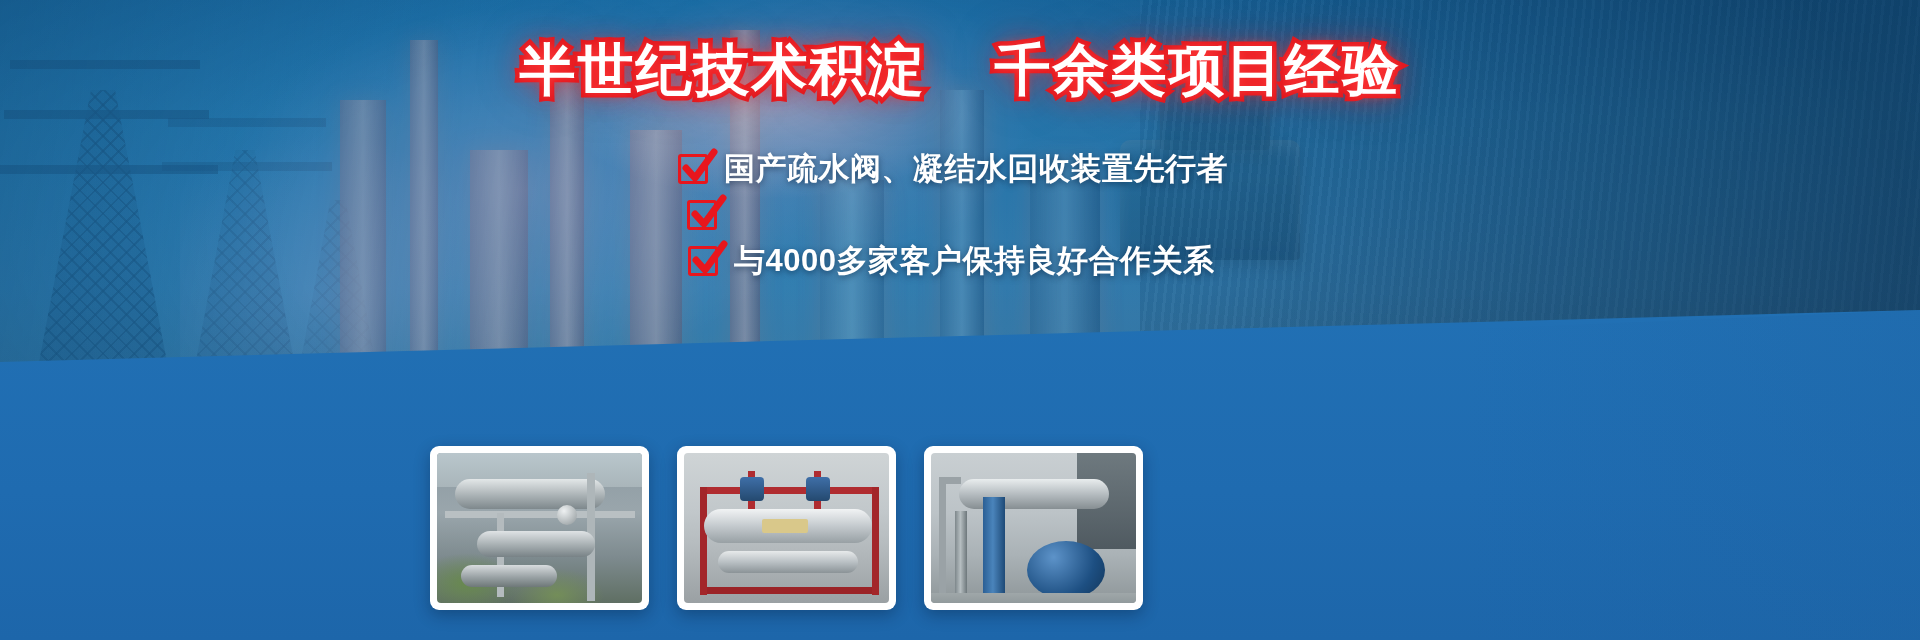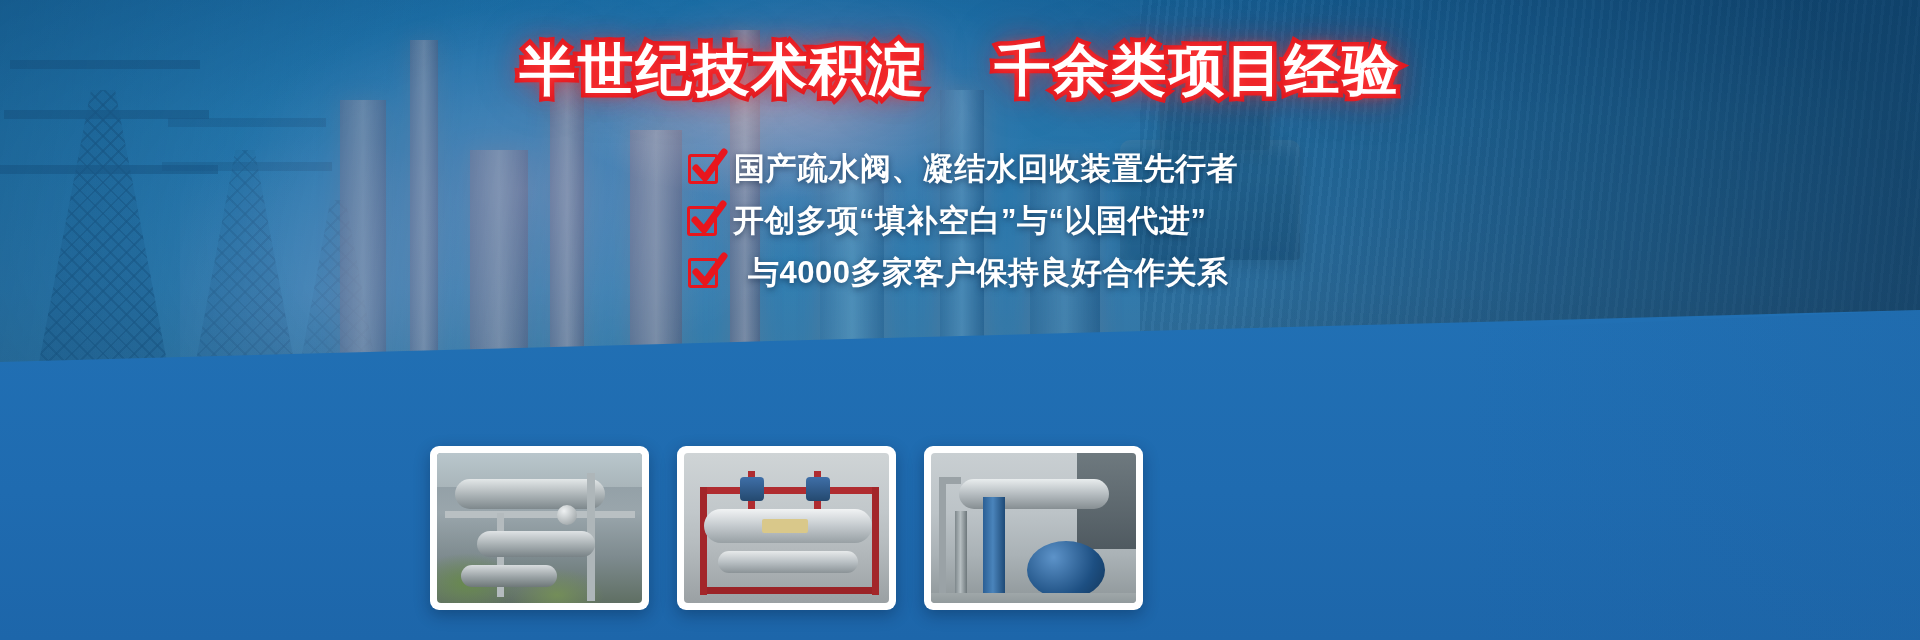--- a/index.html
+++ b/index.html
@@ -127,23 +127,23 @@
       0 0 44px rgba(220,20,30,.55);
   }
   .headline .gap { display:inline-block; width:34px; }
 
   
   .bullets {
     position:absolute; left:0; top:148px; width:1920px;
     display:flex; flex-direction:column; align-items:center; gap:10px;
   }
   .bullet { display:flex; align-items:center; width:560px; }
-  .bullet.b1 { margin-left:-4px;justify-content:flex-end; }
+  .bullet.b1 { margin-left:-4px; }
   .bullet.b2 { margin-left:14px; }
-  .bullet.b3 { margin-left:16px;gap:14px; }
+  .bullet.b3 { margin-left:16px; }
 
   .chk {
     position:relative; width:30px; height:30px; flex:0 0 30px;
     border:3px solid #e8161d; border-radius:3px; margin-right:16px;
     background:transparent;
   }
   .chk svg { position:absolute; left:-4px; top:-10px; width:44px; height:44px; overflow:visible; }
 
   .bullet-text {
     color:#ffffff; font-size:31px; font-weight:bold; letter-spacing:.5px;
@@ -297,21 +297,20 @@
       </span>
       <span class="bullet-text">国产疏水阀、凝结水回收装置先行者</span>
     </div>
 
     <div class="bullet b2">
       <span class="chk">
         <svg viewBox="0 0 44 44" aria-hidden="true">
           <path d="M9 21 L18 31 L37 5" fill="none" stroke="#e8161d" stroke-width="7" stroke-linecap="round" stroke-linejoin="round"></path>
         </svg>
       </span>
-      <span class="bullet-text">开创多项“填补空白”与“以国代进”</span>
     </div>
 
     <div class="bullet b3">
       <span class="chk">
         <svg viewBox="0 0 44 44" aria-hidden="true">
           <path d="M9 21 L18 31 L37 5" fill="none" stroke="#e8161d" stroke-width="7" stroke-linecap="round" stroke-linejoin="round"></path>
         </svg>
       </span>
       <span class="bullet-text">与4000多家客户保持良好合作关系</span>
     </div>

